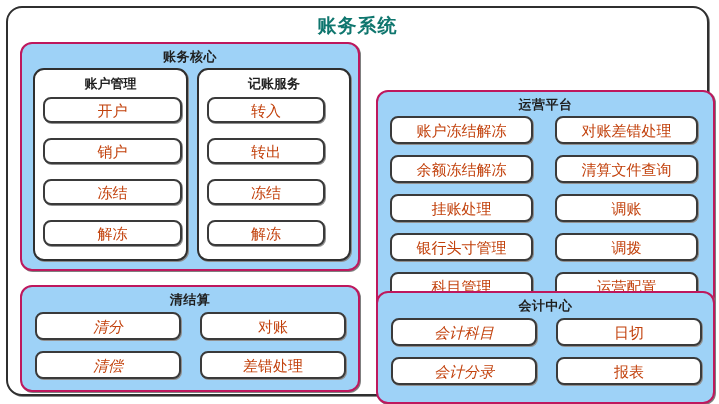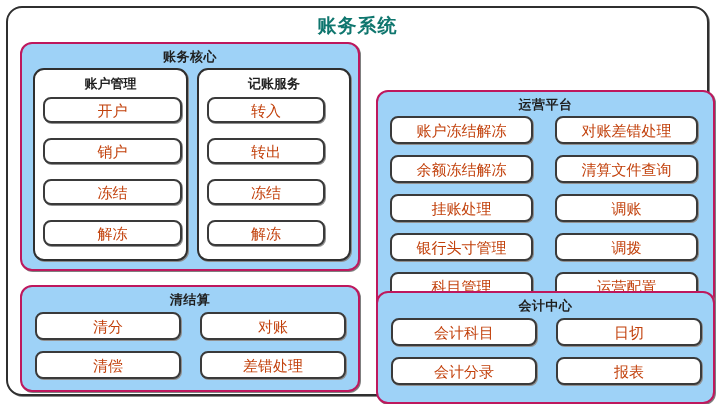--- a/index.html
+++ b/index.html
@@ -121,21 +121,21 @@
   .ops-col-l { left: 12px; }
   .ops-col-r { left: 177px; }
   .opsr0 { top: 24px; }
   .opsr1 { top: 63px; }
   .opsr2 { top: 102px; }
   .opsr3 { top: 141px; }
   .opsr4 { top: 180px; }
 
   
   .low-item { width: 146px; height: 28px; }
-  .low-col-l { left: 13px; }
+  .low-col-l { left: 13px; font-style: italic; }
   .low-col-r { left: 178px; }
   .lowr0 { top: 25px; }
   .lowr1 { top: 64px; }
 </style>
 </head>
 <body>
 
 <div class="system-frame">
 
   <div class="system-title">账务系统</div>

